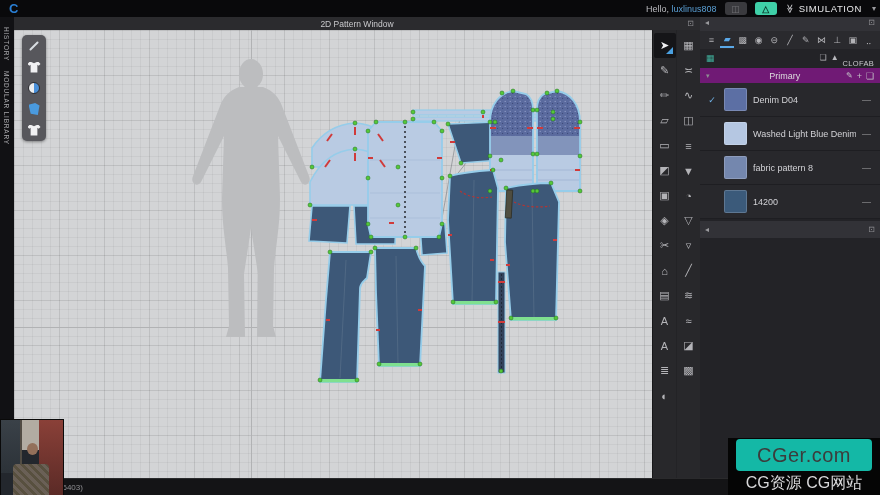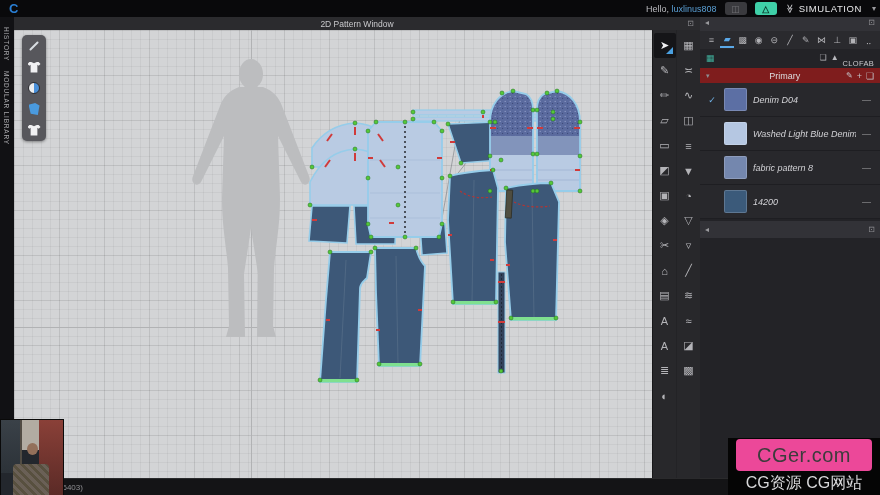--- a/index.html
+++ b/index.html
@@ -77,32 +77,32 @@
   .ph .pop{position:absolute;right:5px;color:#8d8d91;font-size:8px;}
   .ob-tabs{height:18px;background:#2a2a2e;display:flex;align-items:center;padding:0 4px;gap:1px;flex:none;}
   .ob-tab{width:15px;height:16px;display:flex;align-items:center;justify-content:center;
           font-size:9px;color:#b2b2b6;cursor:pointer;box-sizing:border-box;}
   .ob-tab.active{color:#5aa8e8;border-bottom:2px solid #5aa8e8;}
   .lib-row{height:17px;display:flex;align-items:center;padding:0 6px;gap:4px;flex:none;background:#232327;}
   .lib-fab{color:#3fae9b;font-size:9px;}
   .lib-sp{flex:1;}
   .lib-ic{color:#b9b9bd;font-size:8px;}
   .lib-lbl{color:#c9c9cd;font-size:7.5px;letter-spacing:.3px;margin-top:12px;}
-  .sec-h{height:15px;background:#7f1d1d;margin-top:2px;display:flex;align-items:center;
+  .sec-h{height:15px;background:#701a75;margin-top:2px;display:flex;align-items:center;
          padding:0 6px;gap:4px;flex:none;}
   .sec-h .cg{color:#8e8e92;font-size:7px;}
   .sec-h .mid{flex:1;text-align:center;font-size:9px;color:#dcdcde;}
   .sec-h .ed{color:#c2c2c6;font-size:8px;margin-left:-14px;}
   .sec-h .add,.sec-h .fold{color:#c2c2c6;font-size:9px;}
   .f-list{flex:none;}
   .f-row{height:33px;background:#28282c;border-bottom:1px solid #1e1e22;display:flex;align-items:center;
          padding:0 6px;gap:6px;cursor:pointer;}
   .f-chk{width:12px;font-size:9px;color:#6fb1e6;text-align:center;flex:none;}
   .f-sw{width:21px;height:21px;border-radius:2px;border:1px solid rgba(255,255,255,.18);flex:none;}
-  .f-name{flex:1;font-size:9px;color:#d2d2d6;white-space:nowrap;overflow:hidden;font-style:italic;}
+  .f-name{flex:1;font-size:9px;color:#d2d2d6;white-space:nowrap;overflow:hidden;}
   .f-menu{color:#909094;font-size:9px;padding-right:3px;}
   .pe-wrap{margin-top:2px;flex:1;display:flex;flex-direction:column;}
   .pe-body{flex:1;background:#232327;}
 
   
   .bottombar{position:absolute;left:0;right:0;top:478px;height:17px;background:#141416;
              border-top:1px solid #2a2a2c;z-index:4;}
   .counter{position:absolute;left:58px;top:4px;font-size:8px;color:#8f8f93;}
 
   
@@ -113,21 +113,21 @@
           background:linear-gradient(#3a4148,#2c3238);border-right:2px solid #514c44;}
   .wc-door{position:absolute;right:0;top:0;width:38%;height:100%;
            background:linear-gradient(#8a4038,#5a2a26);}
   .wc-head{position:absolute;left:42%;top:30%;width:11px;height:12px;border-radius:50%;background:#93705a;}
   .wc-body{position:absolute;left:20%;bottom:0;width:58%;height:42%;background:
            repeating-linear-gradient(45deg,#6a6056 0 3px,#58503f 3px 6px);border-radius:4px 4px 0 0;}
 
   
   .wm{position:absolute;right:0;top:438px;width:152px;height:57px;background:#050505;z-index:6;
       display:flex;flex-direction:column;align-items:center;justify-content:center;gap:2px;}
-  .wm-box{width:136px;height:32px;background:#ec4899;border-radius:4px;display:flex;
+  .wm-box{width:136px;height:32px;background:#14b8a6;border-radius:4px;display:flex;
           align-items:center;justify-content:center;}
   .wm-brand{font-size:20px;color:#3c3c3c;letter-spacing:.5px;}
   .wm-sub{font-size:16px;color:#d8d8da;}
 </style>
 </head>
 <body>
 
 <div class="stage">
 
   <div class="topbar">

